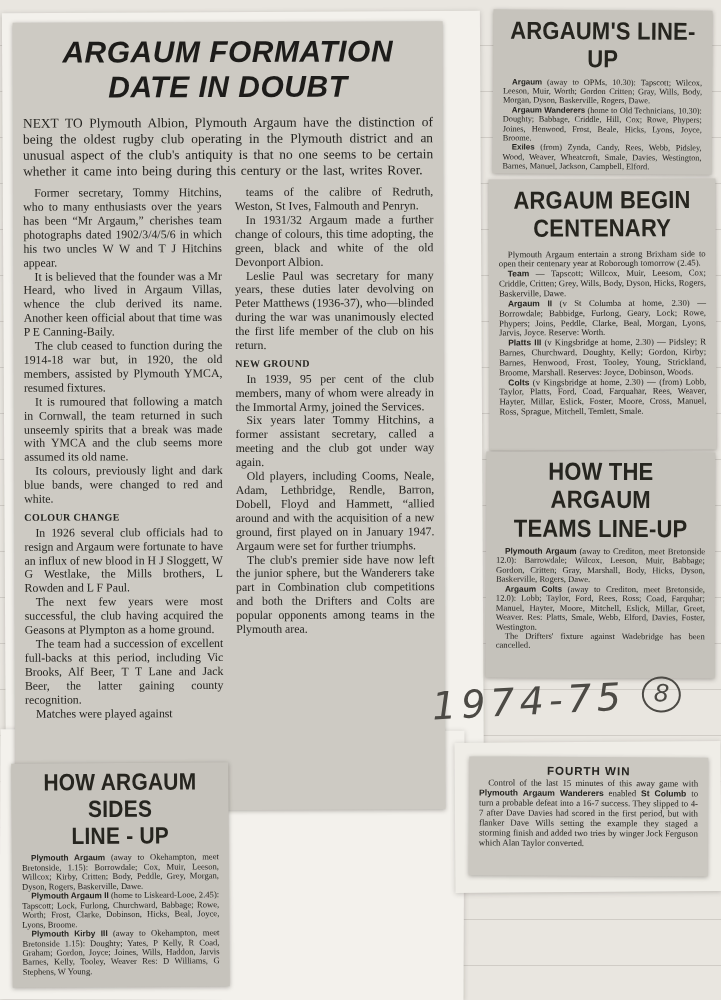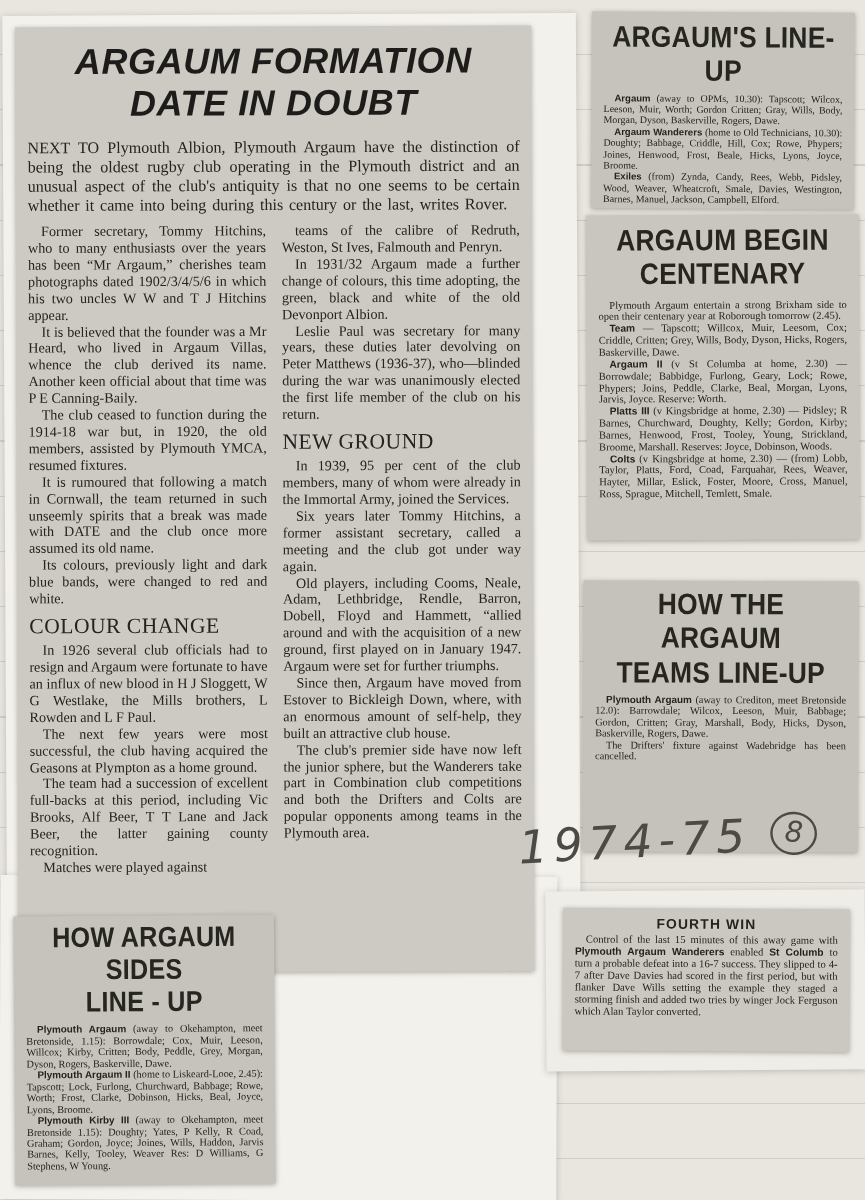--- a/index.html
+++ b/index.html
@@ -43,21 +43,21 @@
     text-align:center; color:#1d1c1a; margin:4px 0 10px;
   }
   .lead {
     font-size:13.4px; line-height:1.2; margin-bottom:7px;
     word-spacing:1.5px;
   }
   .cols { display:flex; gap:13px; }
   .col { flex:1; font-size:11.8px; line-height:1.18; }
   .col .para { text-indent:11px; margin:0; }
   .subhead {
-    text-align:right; font-weight:400; font-size:18px;
+    text-align:right; font-weight:700; font-size:10px;
     margin:5px 0 3px; letter-spacing:.4px;
   }
 
   
   .clip-heading {
     font-family:"Liberation Sans", sans-serif;
     font-weight:700; text-align:center; color:#26251f;
     line-height:1.15; letter-spacing:.2px;
     transform:scaleY(1.12); margin:2px 0 7px;
   }
@@ -65,21 +65,21 @@
   .clip-body strong { font-family:"Liberation Sans", sans-serif; font-size:.96em; }
 
   .lineup1 { left:493px; top:10px;  width:219px; height:164px; background:#c6c3bc; transform:rotate(.35deg); }
   .lineup1 .clip-heading { font-size:22px; }
   .lineup1 .clip-body { font-size:8.3px; line-height:1.1; }
 
   .centenary { left:489px; top:179px; width:227px; height:271px; background:#c9c6bf; transform:rotate(-.25deg); }
   .centenary .clip-heading { font-size:22px; margin-bottom:10px; }
   .centenary .clip-body { font-size:8.8px; line-height:1.12; }
 
-  .teams { left:486px; top:452px; width:229px; height:226px; background:#c5c2bb; transform:rotate(.2deg);margin-top:32px; }
+  .teams { left:486px; top:452px; width:229px; height:226px; background:#c5c2bb; transform:rotate(.2deg); }
   .teams .clip-heading { font-size:22px; margin-bottom:9px; }
   .teams .clip-body { font-size:8.6px; line-height:1.1; }
 
   .sides { left:12px; top:763px; width:217px; height:224px; background:#c6c3bc; transform:rotate(-.4deg); }
   .sides .clip-heading { font-size:21px; margin-bottom:8px; }
   .sides .clip-body { font-size:8.6px; line-height:1.1; }
 
   .fourth { left:469px; top:757px; width:239px; height:119px; background:#cbc8c1; transform:rotate(.3deg); }
   .fourth .clip-title {
     font-family:"Liberation Sans", sans-serif; font-weight:700;
@@ -114,37 +114,36 @@
   <h1 class="main-headline">
     <span>ARGAUM FORMATION</span><br>
     <span>DATE IN DOUBT</span>
   </h1>
   <p class="lead">NEXT TO Plymouth Albion, Plymouth Argaum have the distinction of being the oldest rugby club operating in the Plymouth district and an unusual aspect of the club's antiquity is that no one seems to be certain whether it came into being during this century or the last, writes Rover.</p>
   <div class="cols">
     <div class="col">
         <p class="para">Former secretary, Tommy Hitchins, who to many enthusiasts over the years has been “Mr Argaum,” cherishes team photographs dated 1902/3/4/5/6 in which his two uncles W W and T J Hitchins appear.</p>
         <p class="para">It is believed that the founder was a Mr Heard, who lived in Argaum Villas, whence the club derived its name. Another keen official about that time was P E Canning-Baily.</p>
         <p class="para">The club ceased to function during the 1914-18 war but, in 1920, the old members, assisted by Plymouth YMCA, resumed fixtures.</p>
-        <p class="para">It is rumoured that following a match in Cornwall, the team returned in such unseemly spirits that a break was made with DATE and the club once more assumed its old name.</p>
+        <p class="para">It is rumoured that following a match in Cornwall, the team returned in such unseemly spirits that a break was made with YMCA and the club seems more assumed its old name.</p>
         <p class="para">Its colours, previously light and dark blue bands, were changed to red and white.</p>
         <p class="subhead">COLOUR CHANGE</p>
         <p class="para">In 1926 several club officials had to resign and Argaum were fortunate to have an influx of new blood in H J Sloggett, W G Westlake, the Mills brothers, L Rowden and L F Paul.</p>
         <p class="para">The next few years were most successful, the club having acquired the Geasons at Plympton as a home ground.</p>
         <p class="para">The team had a succession of excellent full-backs at this period, including Vic Brooks, Alf Beer, T T Lane and Jack Beer, the latter gaining county recognition.</p>
         <p class="para">Matches were played against</p>
       </div>
     <div class="col">
         <p class="para">teams of the calibre of Redruth, Weston, St Ives, Falmouth and Penryn.</p>
         <p class="para">In 1931/32 Argaum made a further change of colours, this time adopting, the green, black and white of the old Devonport Albion.</p>
         <p class="para">Leslie Paul was secretary for many years, these duties later devolving on Peter Matthews (1936-37), who—blinded during the war was unanimously elected the first life member of the club on his return.</p>
         <p class="subhead">NEW GROUND</p>
         <p class="para">In 1939, 95 per cent of the club members, many of whom were already in the Immortal Army, joined the Services.</p>
         <p class="para">Six years later Tommy Hitchins, a former assistant secretary, called a meeting and the club got under way again.</p>
         <p class="para">Old players, including Cooms, Neale, Adam, Lethbridge, Rendle, Barron, Dobell, Floyd and Hammett, “allied around and with the acquisition of a new ground, first played on in January 1947. Argaum were set for further triumphs.</p>
-        <p class="para">Since then, Argaum have moved from Estover to Bickleigh Down, where, with an enormous amount of self-help, they built an attractive club house.</p>
         <p class="para">The club's premier side have now left the junior sphere, but the Wanderers take part in Combination club competitions and both the Drifters and Colts are popular opponents among teams in the Plymouth area.</p>
       </div>
   </div>
 </article>
 
 <aside class="clip lineup1">
   <h2 class="clip-heading">ARGAUM'S LINE-UP</h2>
   <div class="clip-body">
       <p class="para"><strong>Argaum</strong> (away to OPMs, 10.30): Tapscott; Wilcox, Leeson, Muir, Worth; Gordon Critten; Gray, Wills, Body, Morgan, Dyson, Baskerville, Rogers, Dawe.</p>
       <p class="para"><strong>Argaum Wanderers</strong> (home to Old Technicians, 10.30): Doughty; Babbage, Criddle, Hill, Cox; Rowe, Phypers; Joines, Henwood, Frost, Beale, Hicks, Lyons, Joyce, Broome.</p>
@@ -166,20 +165,21 @@
     </div>
 </aside>
 
 <aside class="clip teams">
   <h2 class="clip-heading">
     <span>HOW THE ARGAUM</span><br>
     <span>TEAMS LINE-UP</span>
   </h2>
   <div class="clip-body">
       <p class="para"><strong>Plymouth Argaum</strong> (away to Crediton, meet Bretonside 12.0): Barrowdale; Wilcox, Leeson, Muir, Babbage; Gordon, Critten; Gray, Marshall, Body, Hicks, Dyson, Baskerville, Rogers, Dawe.</p>
+      <p class="para"><strong>Argaum Colts</strong> (away to Crediton, meet Bretonside, 12.0): Lobb; Taylor, Ford, Rees, Ross; Coad, Farquhar; Manuel, Hayter, Moore, Mitchell, Eslick, Millar, Greet, Weaver. Res: Platts, Smale, Webb, Elford, Davies, Foster, Westington.</p>
       <p class="para">The Drifters' fixture against Wadebridge has been cancelled.</p>
     </div>
 </aside>
 
 <aside class="clip sides">
   <h2 class="clip-heading">
     <span>HOW ARGAUM SIDES</span><br>
     <span>LINE - UP</span>
   </h2>
   <div class="clip-body">

